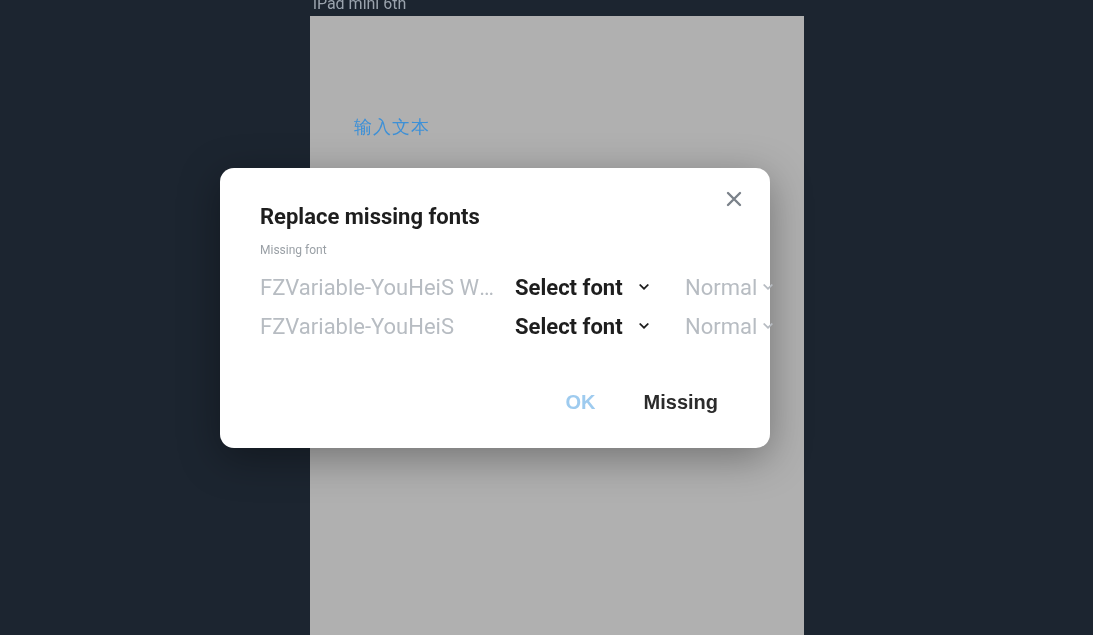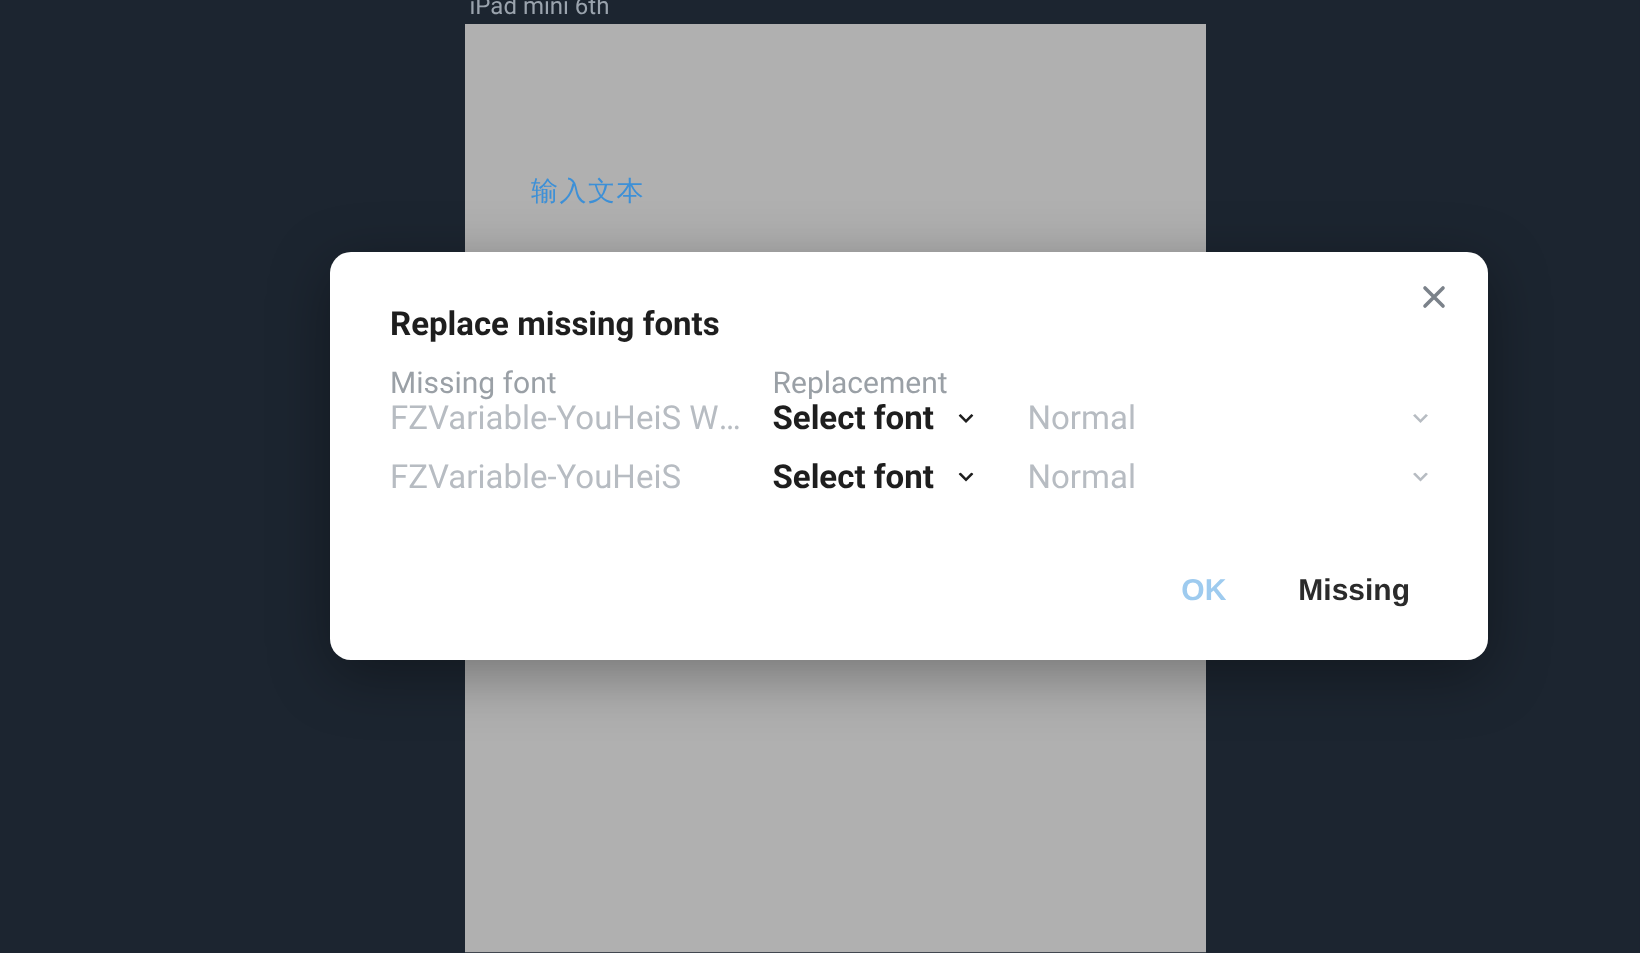--- a/index.html
+++ b/index.html
@@ -35,21 +35,21 @@
 
   .modal-backdrop {
     position: absolute;
     inset: 0;
   }
 
   .modal {
     position: absolute;
     top: 168px;
     left: 220px;
-    width: 772px;
+    width: 550px;
     background: #ffffff;
     border-radius: 14px;
     padding: 36px 40px 30px 40px;
     box-shadow: 0 10px 40px rgba(0,0,0,0.35);
   }
 
   .modal-close {
     position: absolute;
     top: 18px;
     right: 22px;
@@ -74,22 +74,23 @@
   .modal-desc {
     font-size: 17px;
     color: #9aa0a6;
     line-height: 1.55;
     max-width: 500px;
     margin-bottom: 28px;
   }
 
   .columns-header {
     display: flex;
-    font-size: 20px;
+    font-size: 12px;
     color: #9aa0a6;
+    margin-bottom: 18px;
   }
   .col-missing { width: 255px; flex: 0 0 255px; }
   .col-replace { flex: 1; }
 
   .font-row {
     display: flex;
     align-items: center;
     margin-bottom: 14px;
     font-size: 22px;
   }
@@ -172,21 +173,20 @@
           <path d="M2 2 L14 14 M14 2 L2 14" stroke="#7b828a" stroke-width="2.4" stroke-linecap="round"></path>
         </svg>
     </span>
   </div>
 
   <div class="modal-title">Replace missing fonts</div>
 
 
   <div class="columns-header">
     <div class="col-missing">Missing font</div>
-    <div class="col-replace">Replacement</div>
   </div>
 
   <div class="font-row">
     <div class="missing-name">FZVariable-YouHeiS WT…</div>
     <div class="select-font">
       <span>Select font</span>
       <span class="chev chev-dark">
         <svg viewBox="0 0 10 7">
             <path d="M0 1 L5 6 L10 1 L8.6 0 L5 3.6 L1.4 0 Z"></path>
           </svg>

